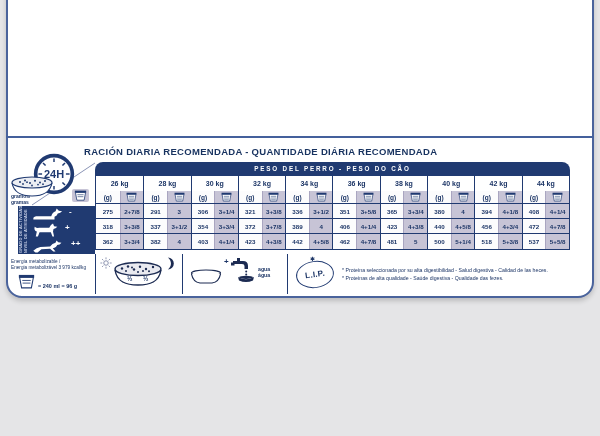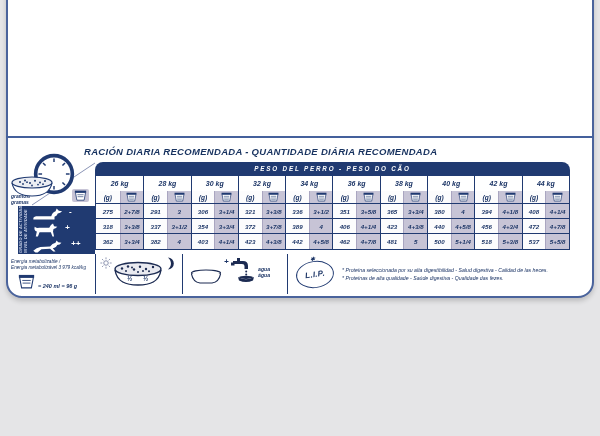--- a/index.html
+++ b/index.html
@@ -4,21 +4,21 @@
 <style>
   :root{
     --navy:#203a71;
     --navy-text:#1c3566;
     --lav:#c7c4d6;
     --cell-w:#fcfcfd;
   }
   *{margin:0;padding:0;box-sizing:border-box;}
   html,body{width:600px;height:436px;overflow:hidden;}
   body{background:#e5e5e7;font-family:"Liberation Sans",sans-serif;}
-  .stage{position:relative;width:600px;height:436px;font-style:italic;}
+  .stage{position:relative;width:600px;height:436px;}
 
   .card{position:absolute;left:6px;top:-24px;width:588px;height:322px;
     background:#ffffff;border:2px solid #4a639c;border-radius:16px;
     box-shadow:0 3px 5px rgba(0,0,0,0.18);}
   .topline{position:absolute;left:6px;top:136px;width:588px;height:2px;background:#44609c;}
 
   .title{position:absolute;left:84px;top:146px;font-size:9.5px;font-weight:bold;
     color:#17325f;letter-spacing:0.3px;white-space:nowrap;}
 
   .peso-band{position:absolute;left:95px;top:162px;width:475px;height:14px;
@@ -305,20 +305,21 @@
       <line x1="24" y1="7" x2="24" y2="11"></line>
         <line x1="24" y1="37" x2="24" y2="41"></line>
       <line x1="7" y1="24" x2="11" y2="24"></line>
         <line x1="37" y1="24" x2="41" y2="24"></line>
       <line x1="12" y1="12" x2="14.8" y2="14.8"></line>
         <line x1="33.2" y1="33.2" x2="36" y2="36"></line>
       <line x1="36" y1="12" x2="33.2" y2="14.8"></line>
         <line x1="14.8" y1="33.2" x2="12" y2="36"></line>
     </g>
   </svg>
+  <div class="clock-label">24H</div>
 
   <svg class="bowl-top" width="44" height="23" viewBox="0 0 44 23">
     <path d="M2 8 C4 18 12 21 22 21 C32 21 40 18 42 8" fill="#fff" stroke="#203a71" stroke-width="1.2"></path>
     <ellipse cx="22" cy="7.5" rx="20" ry="5.5" fill="#eceef3" stroke="#203a71" stroke-width="1.2"></ellipse>
     <g fill="#203a71">
       <circle cx="10" cy="7" r="1"></circle>
         <circle cx="15" cy="5.5" r="1"></circle>
         <circle cx="20" cy="8" r="1"></circle>
       <circle cx="25" cy="5.8" r="1"></circle>
         <circle cx="30" cy="7.5" r="1"></circle>

